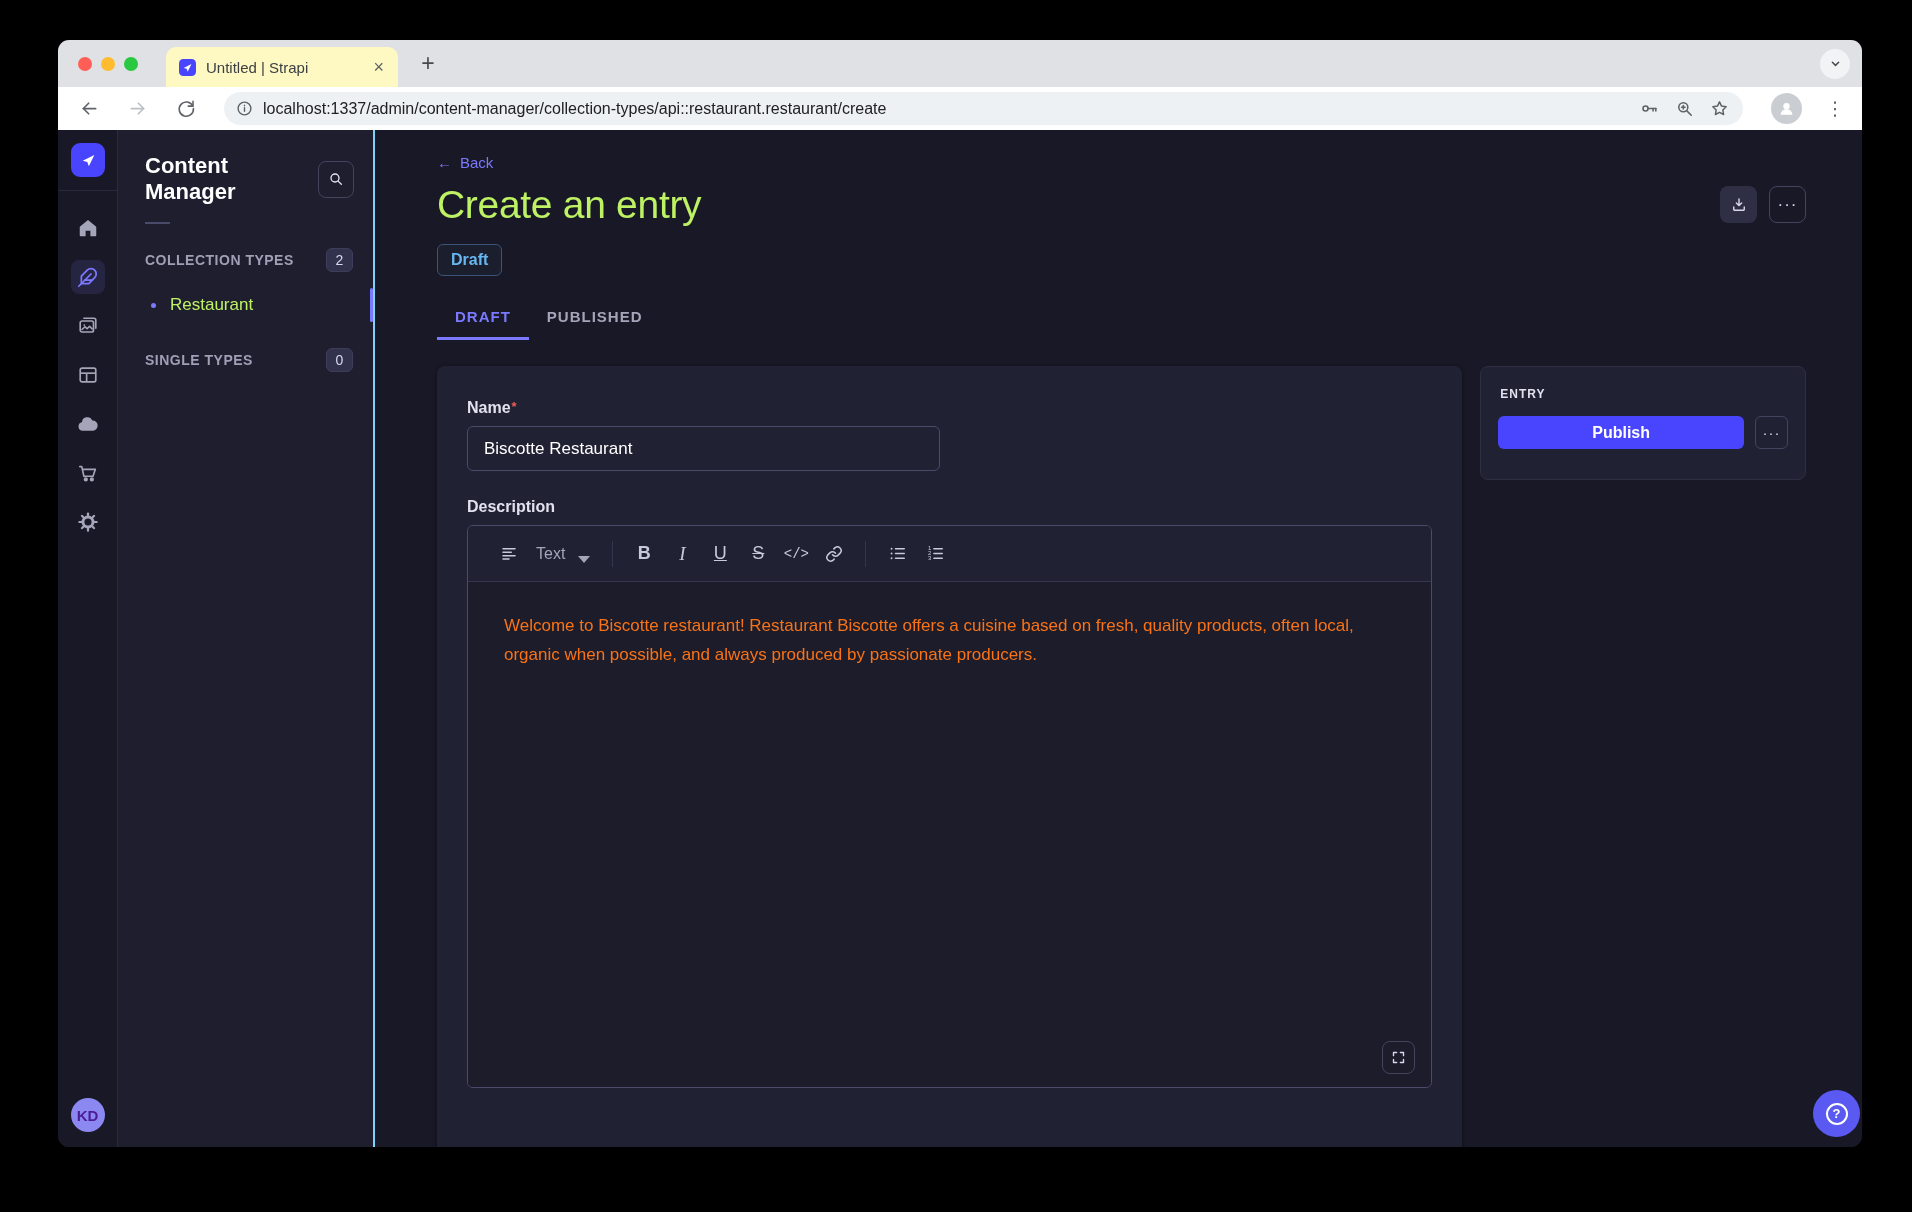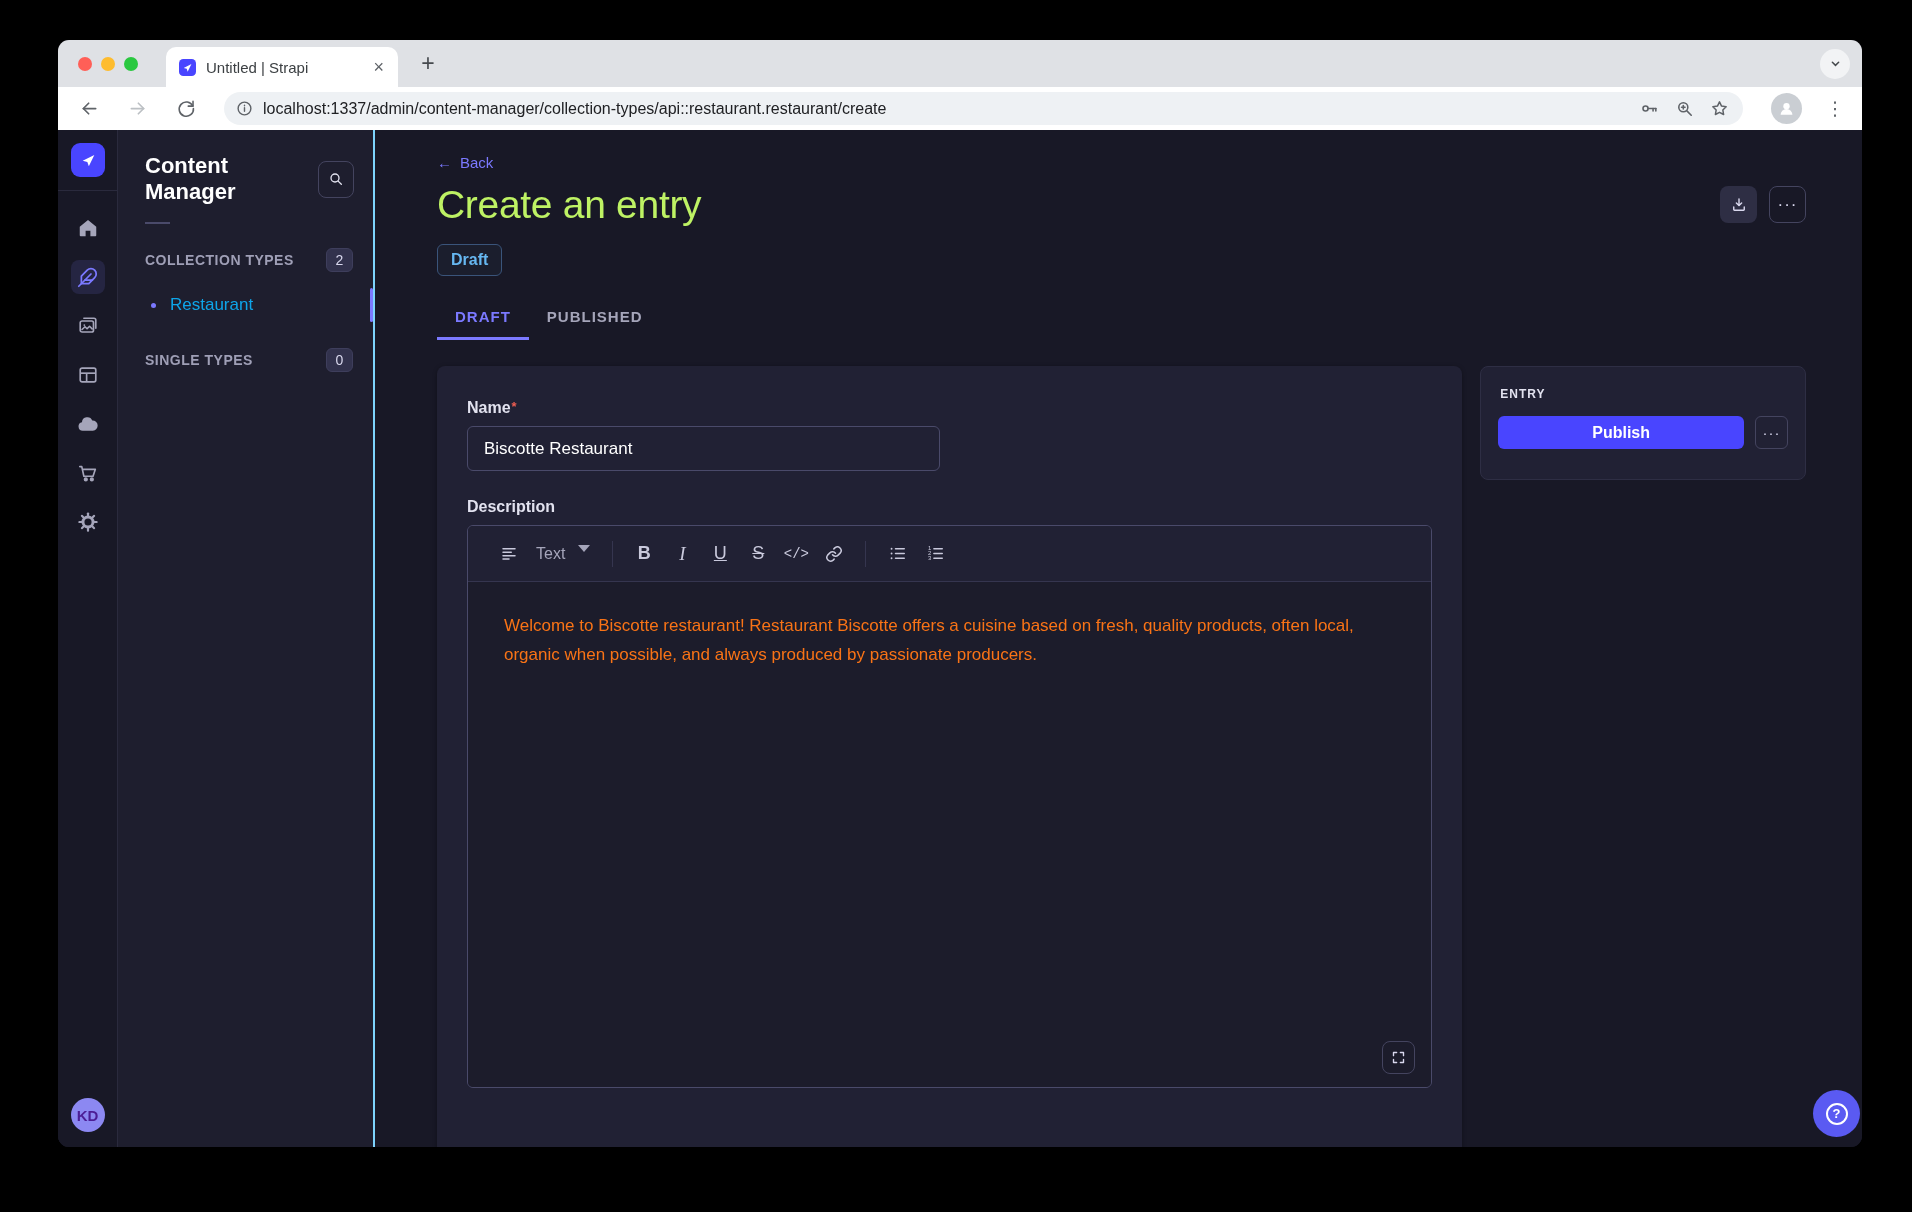--- a/index.html
+++ b/index.html
@@ -6,21 +6,21 @@
   body { background:#000; font-family:"Liberation Sans", sans-serif; -webkit-font-smoothing:antialiased; }
   .screen { position:relative; width:1912px; height:1212px; background:#000; overflow:hidden; }
   .window { position:absolute; left:58px; top:40px; width:1804px; height:1107px; border-radius:11px;
             overflow:hidden; display:flex; flex-direction:column; background:#181826; }
 
   
   .tabstrip { height:47px; background:#dfe1e5; display:flex; align-items:center; padding:0 12px 0 20px; flex:none; }
   .traffic { display:flex; gap:9px; align-items:center; margin-right:28px; }
   .tl { width:14px; height:14px; border-radius:50%; }
   .tl.red { background:#ff5f57; } .tl.yellow { background:#febc2e; } .tl.green { background:#2ac840; }
-  .tab { align-self:flex-end; height:40px; width:232px; background:#ffffff; border-radius:10px 10px 0 0;
+  .tab { align-self:flex-end; height:40px; width:232px; background:#fef9c3; border-radius:10px 10px 0 0;
          display:flex; align-items:center; gap:10px; padding:0 10px 0 13px; }
   .tab-title { flex:1; font-size:15px; color:#3c4043; white-space:nowrap; overflow:hidden; }
   .tab-close { font-size:18px; color:#5f6368; padding:0 4px; cursor:default; }
   .newtab { margin-left:14px; font-size:23px; color:#45494d; width:32px; height:32px; display:flex; align-items:center; justify-content:center; border-radius:50%; }
   .tab-search { margin-left:auto; width:30px; height:30px; border-radius:50%; background:#f2f3f5; display:flex; align-items:center; justify-content:center; }
   .toolbar { height:43px; background:#fff; display:flex; align-items:center; padding:16px 14px; gap:14px; flex:none; }
   .navbtn { width:34px; height:34px; display:flex; align-items:center; justify-content:center; border-radius:50%; }
   .urlpill { flex:1; height:33px; background:#eef1f4; border-radius:17px; display:flex; align-items:center;
              gap:10px; padding:0 14px 0 12px; margin:0 8px; }
   .url-text { flex:1; font-size:16px; color:#202124; white-space:nowrap; overflow:hidden; }
@@ -49,21 +49,21 @@
   .subnav-div { width:25px; height:2px; background:#4a4a6a; margin:4px 0 24px 27px; }
   .section-row { display:flex; align-items:center; justify-content:space-between; padding:0 20px 0 27px; margin-bottom:12px; }
   .section-label { font-size:14px; font-weight:600; color:#9f9fb6; letter-spacing:.5px; }
   .count-badge { min-width:27px; height:24px; padding:0 7px; border-radius:6px; background:#32324d; border:1px solid #3e3e5c;
                  color:#d9d8ee; font-size:14px; display:flex; align-items:center; justify-content:center; }
   .subnav-item { position:relative; height:42px; display:flex; align-items:center; gap:14px; padding-left:33px; font-size:17px; }
   .subnav-item .dot { width:5px; height:5px; border-radius:50%; background:#666687; flex:none; }
   .subnav-item.active { color:#7b79ff; }
   .subnav-item.active .dot { background:#7b79ff; }
   .subnav-item .label { color:#fff; }
-  .subnav-item.active .label { color:#0ea5e9; }
+  .subnav-item.active .label { color:#bef264; }
   .active-bar { position:absolute; right:0; top:4px; bottom:4px; width:3px; border-radius:2px; background:#7b79ff; }
   .single-row { margin-top:22px; }
 
   .main { flex:1; position:relative; padding:24px 56px 0 62px; overflow:hidden; }
   .back-row { margin-bottom:10px; }
   .back-link { display:inline-flex; align-items:center; gap:8px; color:#7b79ff; font-size:15px; cursor:default; }
   .header-row { display:flex; align-items:flex-start; justify-content:space-between; }
   .page-title { font-size:39px; font-weight:400; color:#bef264; letter-spacing:-.3px; line-height:46px; }
   .header-actions { display:flex; gap:12px; margin-top:4px; }
   .icon-btn { width:37px; height:37px; border-radius:8px; display:flex; align-items:center; justify-content:center; }
@@ -86,21 +86,21 @@
             display:flex; flex-direction:column; }
   .ed-toolbar { height:56px; flex:none; background:#212134; border-bottom:1px solid #35354f;
                 display:flex; align-items:center; padding:0 22px; }
   .tb-btn { height:36px; min-width:38px; display:flex; align-items:center; justify-content:center;
             color:#c9c9dc; font-size:18px; border-radius:4px; }
   .tb-bold { font-weight:800; }
   .tb-italic { font-style:italic; font-family:"Liberation Serif", serif; font-size:19px; }
   .tb-underline { text-decoration:underline; }
   .tb-strike { text-decoration:line-through; }
   .tb-code { font-family:"Liberation Mono", monospace; font-size:14px; }
-  .style-dd { display:flex; align-items:flex-start; gap:13px; color:#a5a5ba; font-size:16px; margin:0 10px 0 8px; }
+  .style-dd { display:flex; align-items:flex-end; gap:13px; color:#a5a5ba; font-size:16px; margin:0 10px 0 8px; }
   .caret-down { width:0; height:0; border-left:6px solid transparent; border-right:6px solid transparent; border-top:7px solid #a5a5ba; }
   .tb-sep { width:1px; height:26px; background:#35354f; margin:0 12px; }
   .ed-content { flex:1; position:relative; background:#1c1c2b; padding:29px 36px; }
   .ed-text { font-size:17px; line-height:29px; color:#f97316; max-width:930px; }
   .expand-btn { position:absolute; right:16px; bottom:13px; width:33px; height:33px; border:1px solid #44445f;
                 border-radius:8px; display:flex; align-items:center; justify-content:center; }
 
   .entry-panel { width:326px; background:#212134; border:1px solid #2e2e44; border-radius:8px; padding:17px; }
   .entry-title { font-size:12px; font-weight:700; color:#e2e2ef; letter-spacing:1px; margin:3px 0 15px 2px; }
   .publish-row { display:flex; gap:11px; margin-bottom:13px; }

